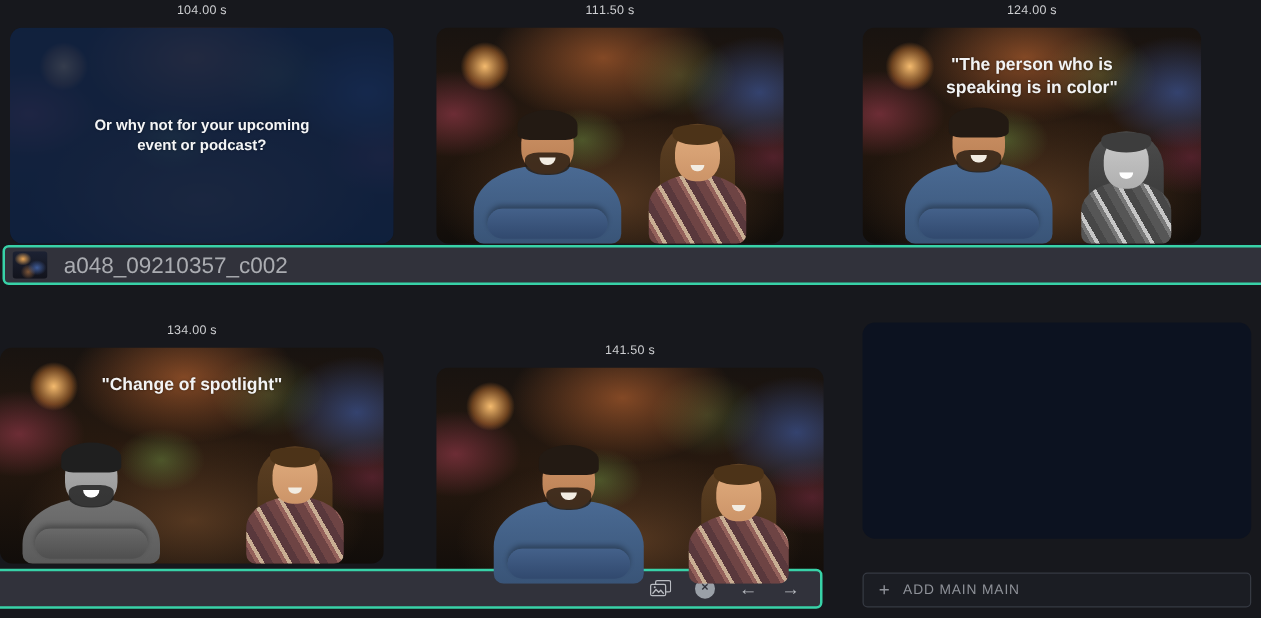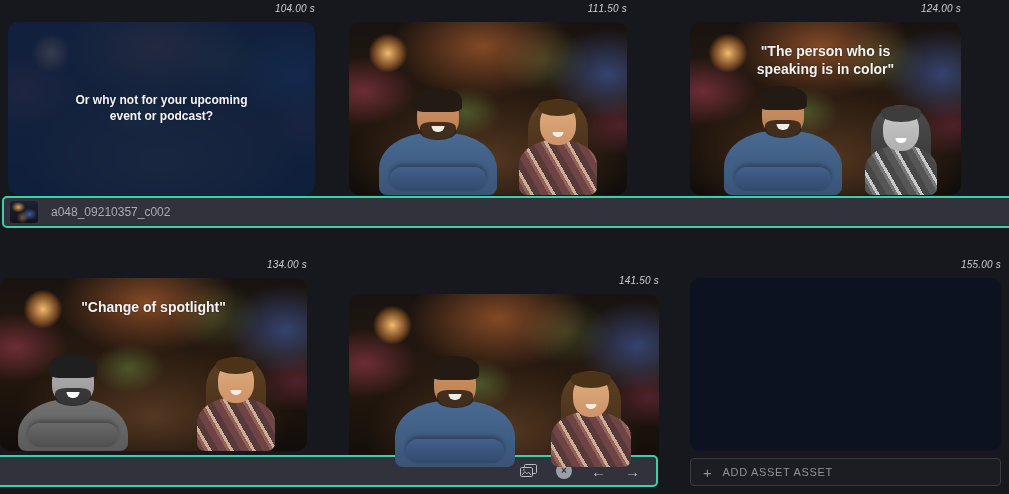--- a/index.html
+++ b/index.html
@@ -10,23 +10,23 @@
   }
   
   .scene{position:absolute;}
   #s10{left:8px;top:2px;width:307px;}
   #s11{left:349px;top:2px;width:278px;}
   #s12{left:690px;top:2px;width:271px;}
   #s13{left:0;top:258px;width:307px;}
   #s14{left:349px;top:258px;width:310px;margin-top:16px;}
   #s15{left:690px;top:258px;width:311px;}
   .scene-header{
-    display:flex;justify-content:flex-end;align-items:center;
+    display:flex;justify-content:center;align-items:center;
     height:13px;margin-bottom:7px;
-    font-size:10px;color:#cdced1;letter-spacing:.2px;font-style:italic;
+    font-size:10px;color:#cdced1;letter-spacing:.2px;
   }
   .card{
     position:relative;height:173px;border-radius:10px;overflow:hidden;
     background:#0e0c0a;
   }
   .card.empty{background:#0c1220;}
   .studio{
     background:
       radial-gradient(26px 26px at 14% 18%, rgba(255,195,115,.95), rgba(255,150,60,.35) 55%, transparent 75%),
       radial-gradient(70px 46px at 5% 40%, rgba(195,70,100,.45), transparent 75%),
@@ -75,21 +75,21 @@
   #asset-bar-top{left:2px;top:196px;width:1014px;gap:13px;padding:0 6px;}
   #asset-bar-bottom{left:-8px;top:455px;width:666px;justify-content:flex-end;gap:19px;padding-right:16px;}
   .asset-thumb{
     width:28px;height:22px;border-radius:3px;flex:0 0 auto;
     background:
       radial-gradient(9px 7px at 30% 28%, rgba(255,180,90,.9), transparent 75%),
       radial-gradient(10px 8px at 70% 60%, rgba(80,120,200,.7), transparent 75%),
       radial-gradient(8px 8px at 45% 75%, rgba(150,100,60,.8), transparent 75%),
       linear-gradient(#1c2233,#12131c);
   }
-  .asset-filename{font-size:12px;color:#aaacb1;}
+  .asset-filename{font-size:18px;color:#aaacb1;}
   .bar-icon{color:#b9bcc2;font-size:15px;line-height:1;display:flex;align-items:center;cursor:pointer;}
   .remove-circle{
     width:16px;height:16px;border-radius:50%;background:#9aa0a8;color:#31323b;
     font-size:10px;font-weight:700;display:flex;align-items:center;justify-content:center;
   }
   
   .add-main-asset{
     position:absolute;left:690px;top:458px;width:311px;height:28px;box-sizing:border-box;
     background:#1b1d23;border:1px solid #363a43;border-radius:4px;
     display:flex;align-items:center;gap:10px;padding-left:12px;cursor:pointer;
@@ -220,24 +220,20 @@
       <div class="fhead">
           <div class="ffringe"></div>
           <div class="fsmile"></div>
         </div>
       <div class="ftorso"></div>
     </div>
   </div>
 </div>
 
 <div class="scene" id="s15">
-  <div class="scene-header">
-    <span>15</span>
-    <span>5.00 s</span>
-  </div>
   <div class="card empty"></div>
 </div>
 
 <div class="asset-bar" id="asset-bar-bottom">
   <span class="bar-icon">
     <svg width="17" height="14" viewBox="0 0 17 14" fill="none" stroke="#b9bcc2" stroke-width="1">
       <rect x="4.5" y="0.5" width="12" height="9" rx="1.2"></rect>
       <rect x="0.5" y="3.5" width="12" height="9" rx="1.2" fill="#31323b"></rect>
       <path d="M2 11 L4.8 7.6 L7 9.8 L8.6 8.2 L11 11"></path>
       <circle cx="3.8" cy="5.8" r="0.8" fill="#b9bcc2" stroke="none"></circle>
@@ -245,14 +241,14 @@
   </span>
   <span class="bar-icon">
     <span class="remove-circle">×</span>
   </span>
   <span class="bar-icon">←</span>
   <span class="bar-icon">→</span>
 </div>
 
 <div class="add-main-asset">
   <span class="plus-glyph">+</span>
-  <span>ADD ASSET ASSET</span>
+  <span>ADD MAIN MAIN</span>
 </div>
 
 </body></html>

